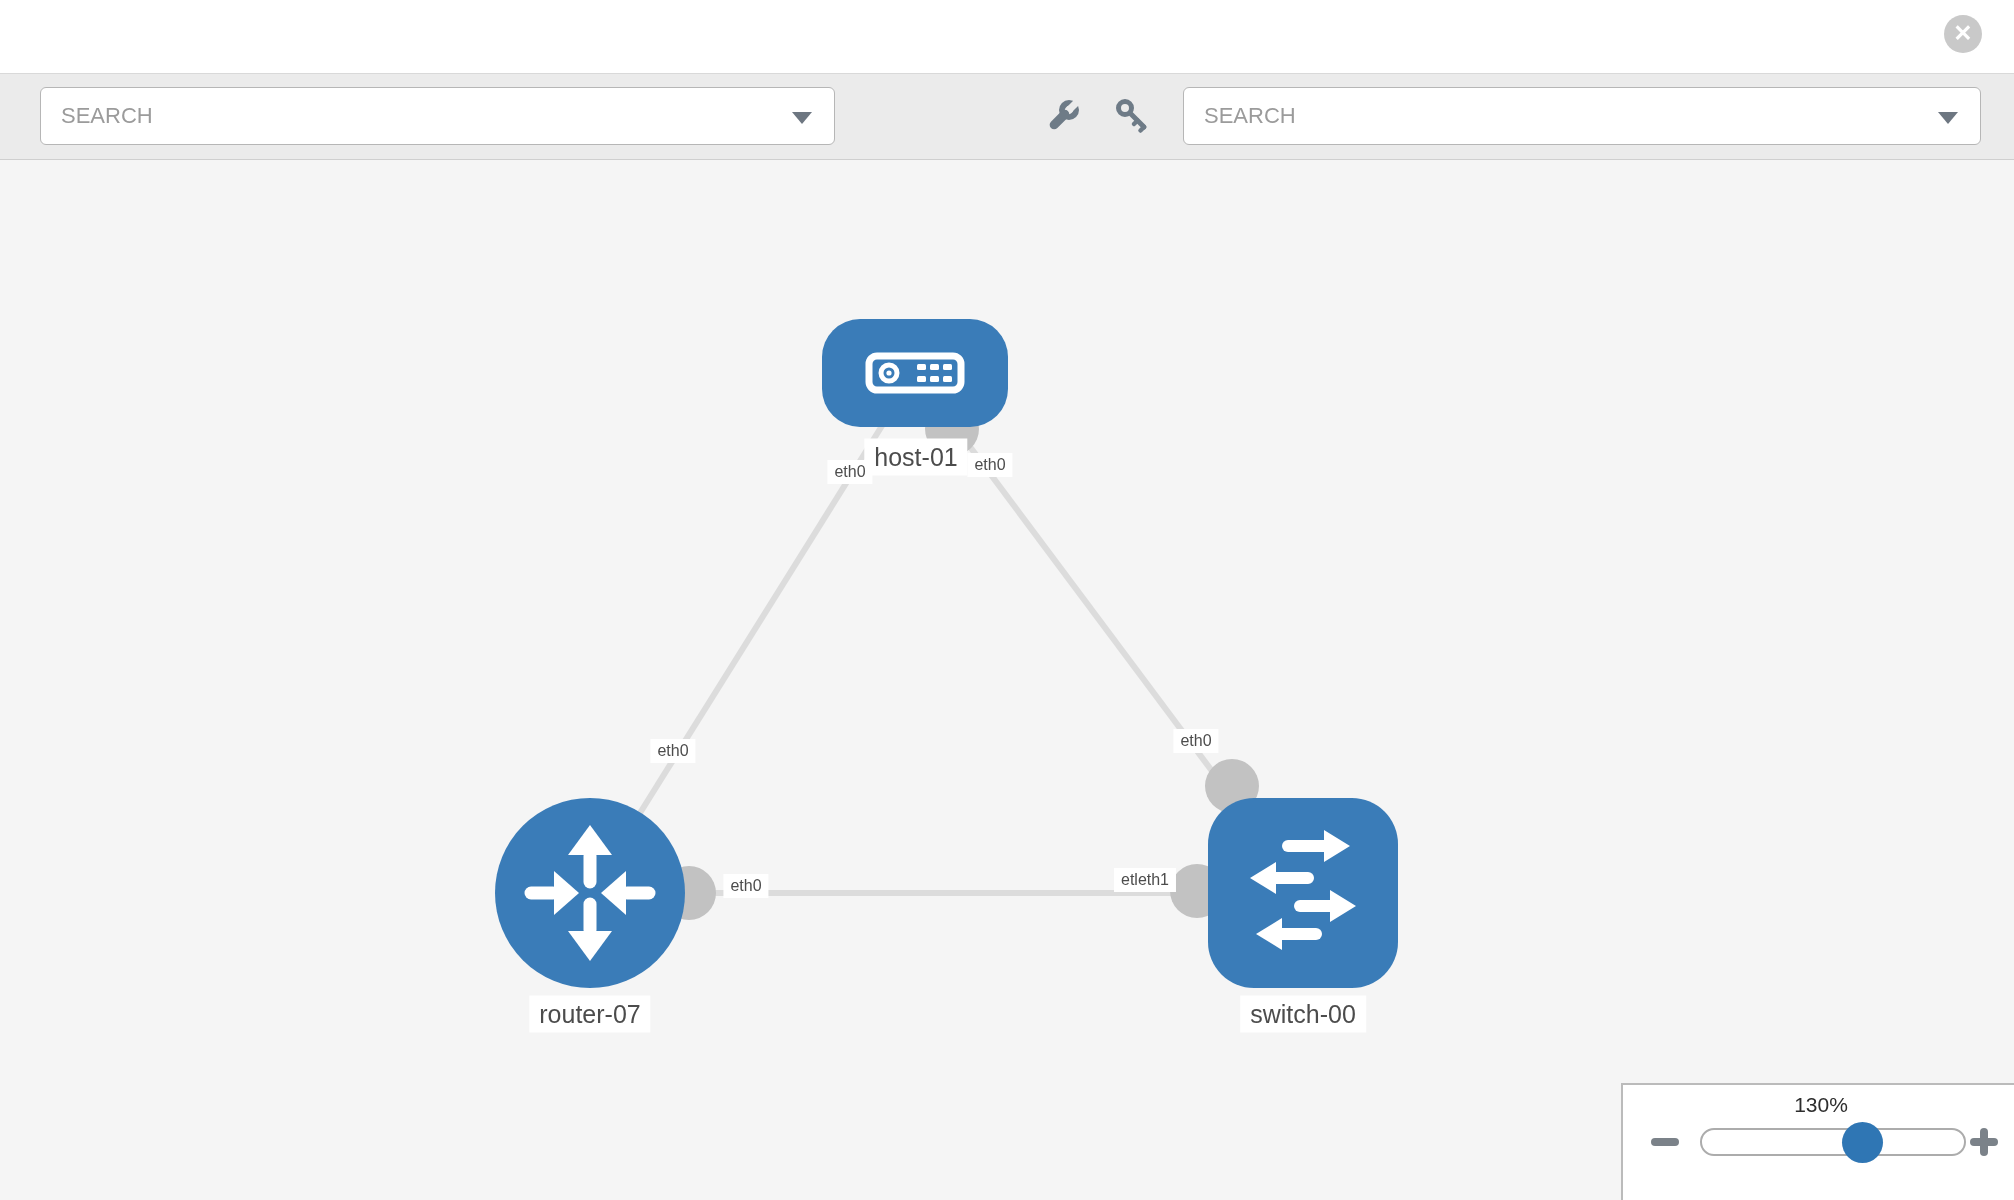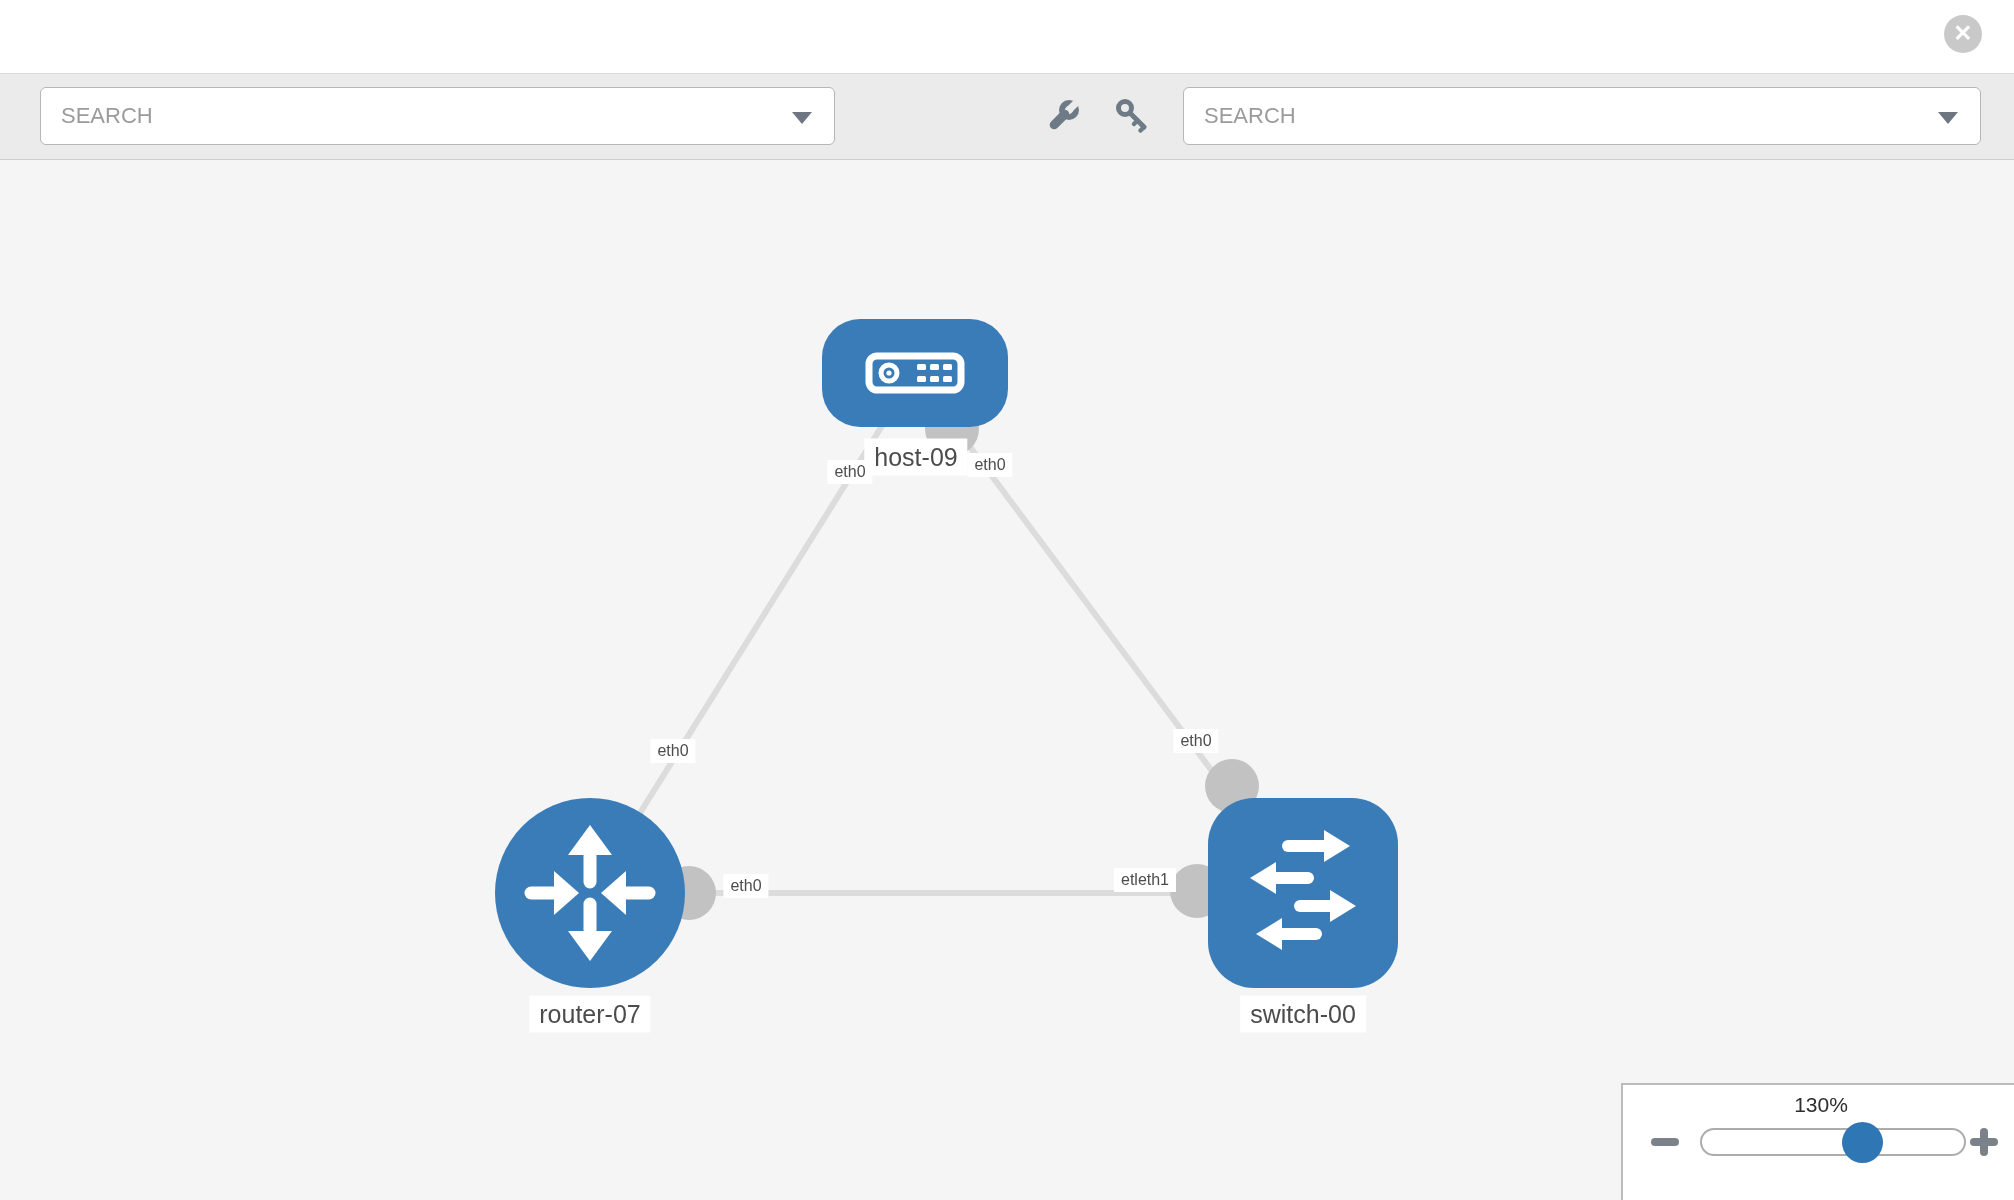--- a/index.html
+++ b/index.html
@@ -141,21 +141,21 @@
           <line x1="100" y1="80" x2="66" y2="80"></line>
           <polygon points="42,80 68,64 68,96" stroke="none"></polygon>
           <line x1="92" y1="108" x2="124" y2="108"></line>
           <polygon points="148,108 122,92 122,124" stroke="none"></polygon>
           <line x1="108" y1="136" x2="72" y2="136"></line>
           <polygon points="48,136 74,120 74,152" stroke="none"></polygon>
         </g>
       </svg>
     </div>
 
-    <div class="chip chip-name" style="left:916px;top:297px;">host-09</div>
+    <div class="chip chip-name" style="left:916px;top:297px;">host-01</div>
     <div class="chip chip-name" style="left:590px;top:854px;">router-07</div>
     <div class="chip chip-name" style="left:1303px;top:854px;">switch-00</div>
 
     <div class="chip chip-if" style="left:850px;top:312px;">eth0</div>
     <div class="chip chip-if" style="left:673px;top:591px;">eth0</div>
     <div class="chip chip-if" style="left:990px;top:305px;">eth0</div>
     <div class="chip chip-if" style="left:1196px;top:581px;">eth0</div>
     <div class="chip chip-if" style="left:746px;top:726px;">eth0</div>
     <div class="chip chip-if" style="left:1145px;top:720px;">etleth1</div>
 

